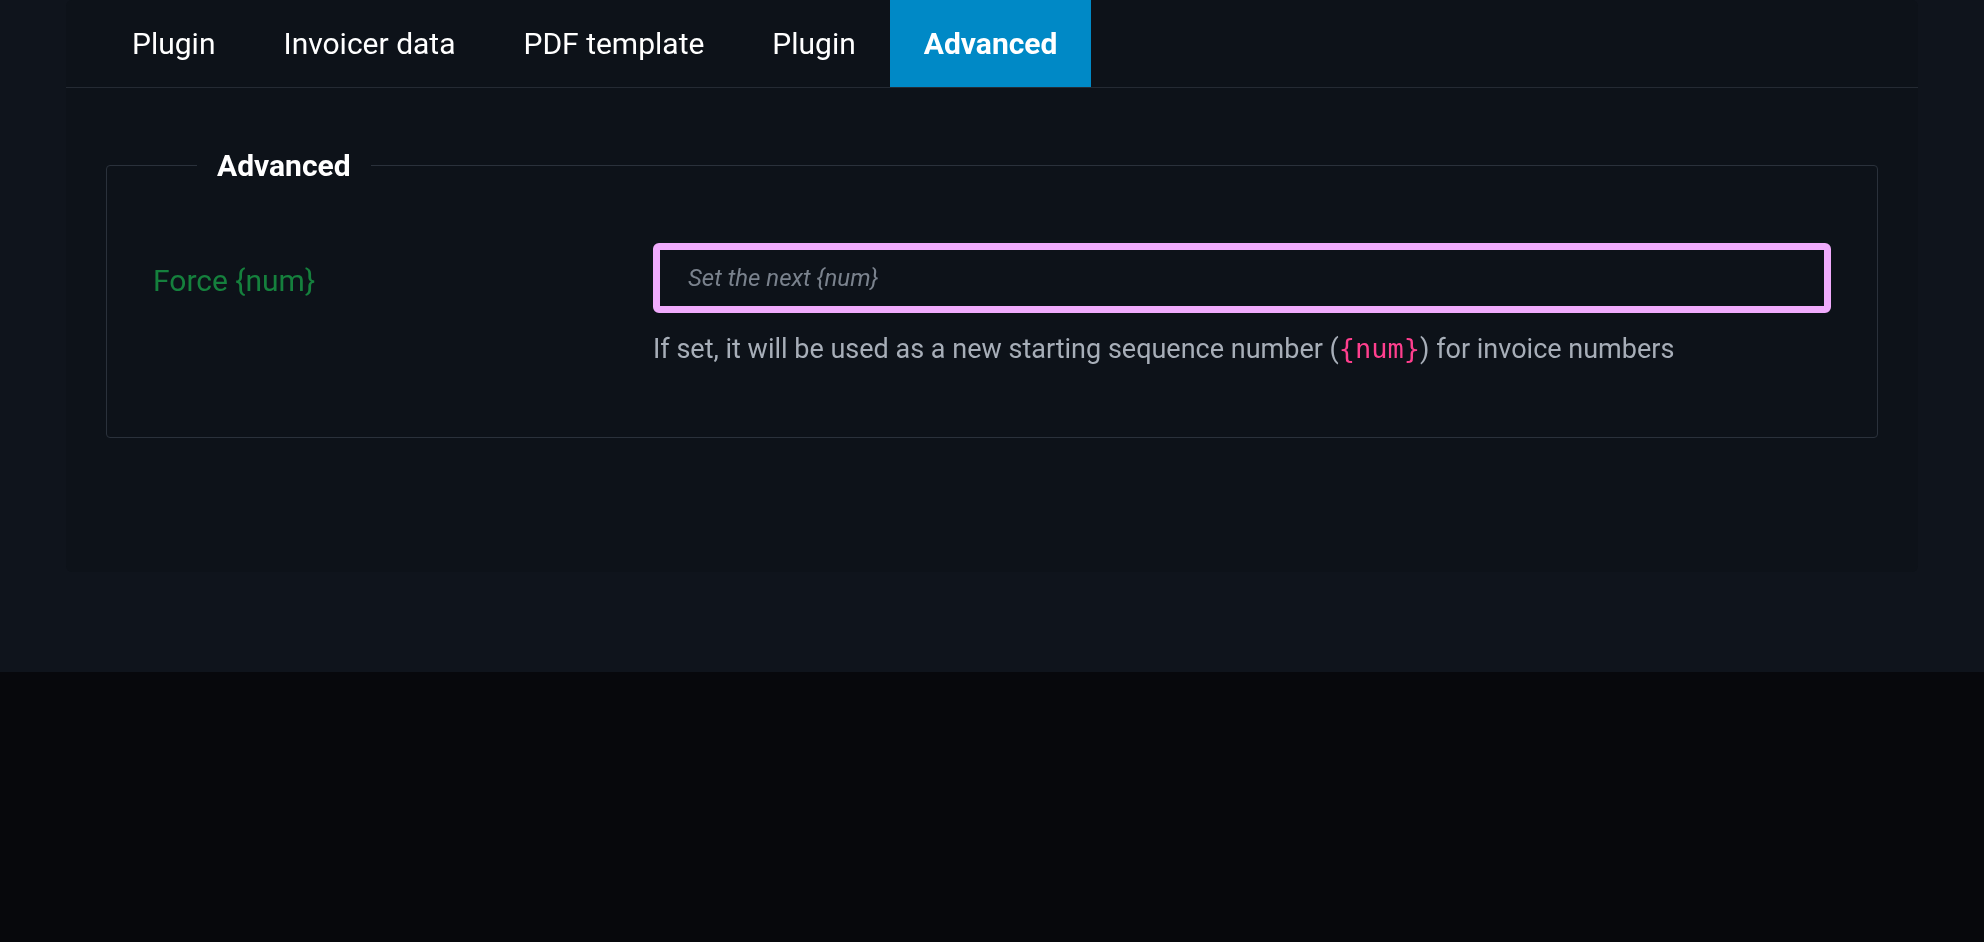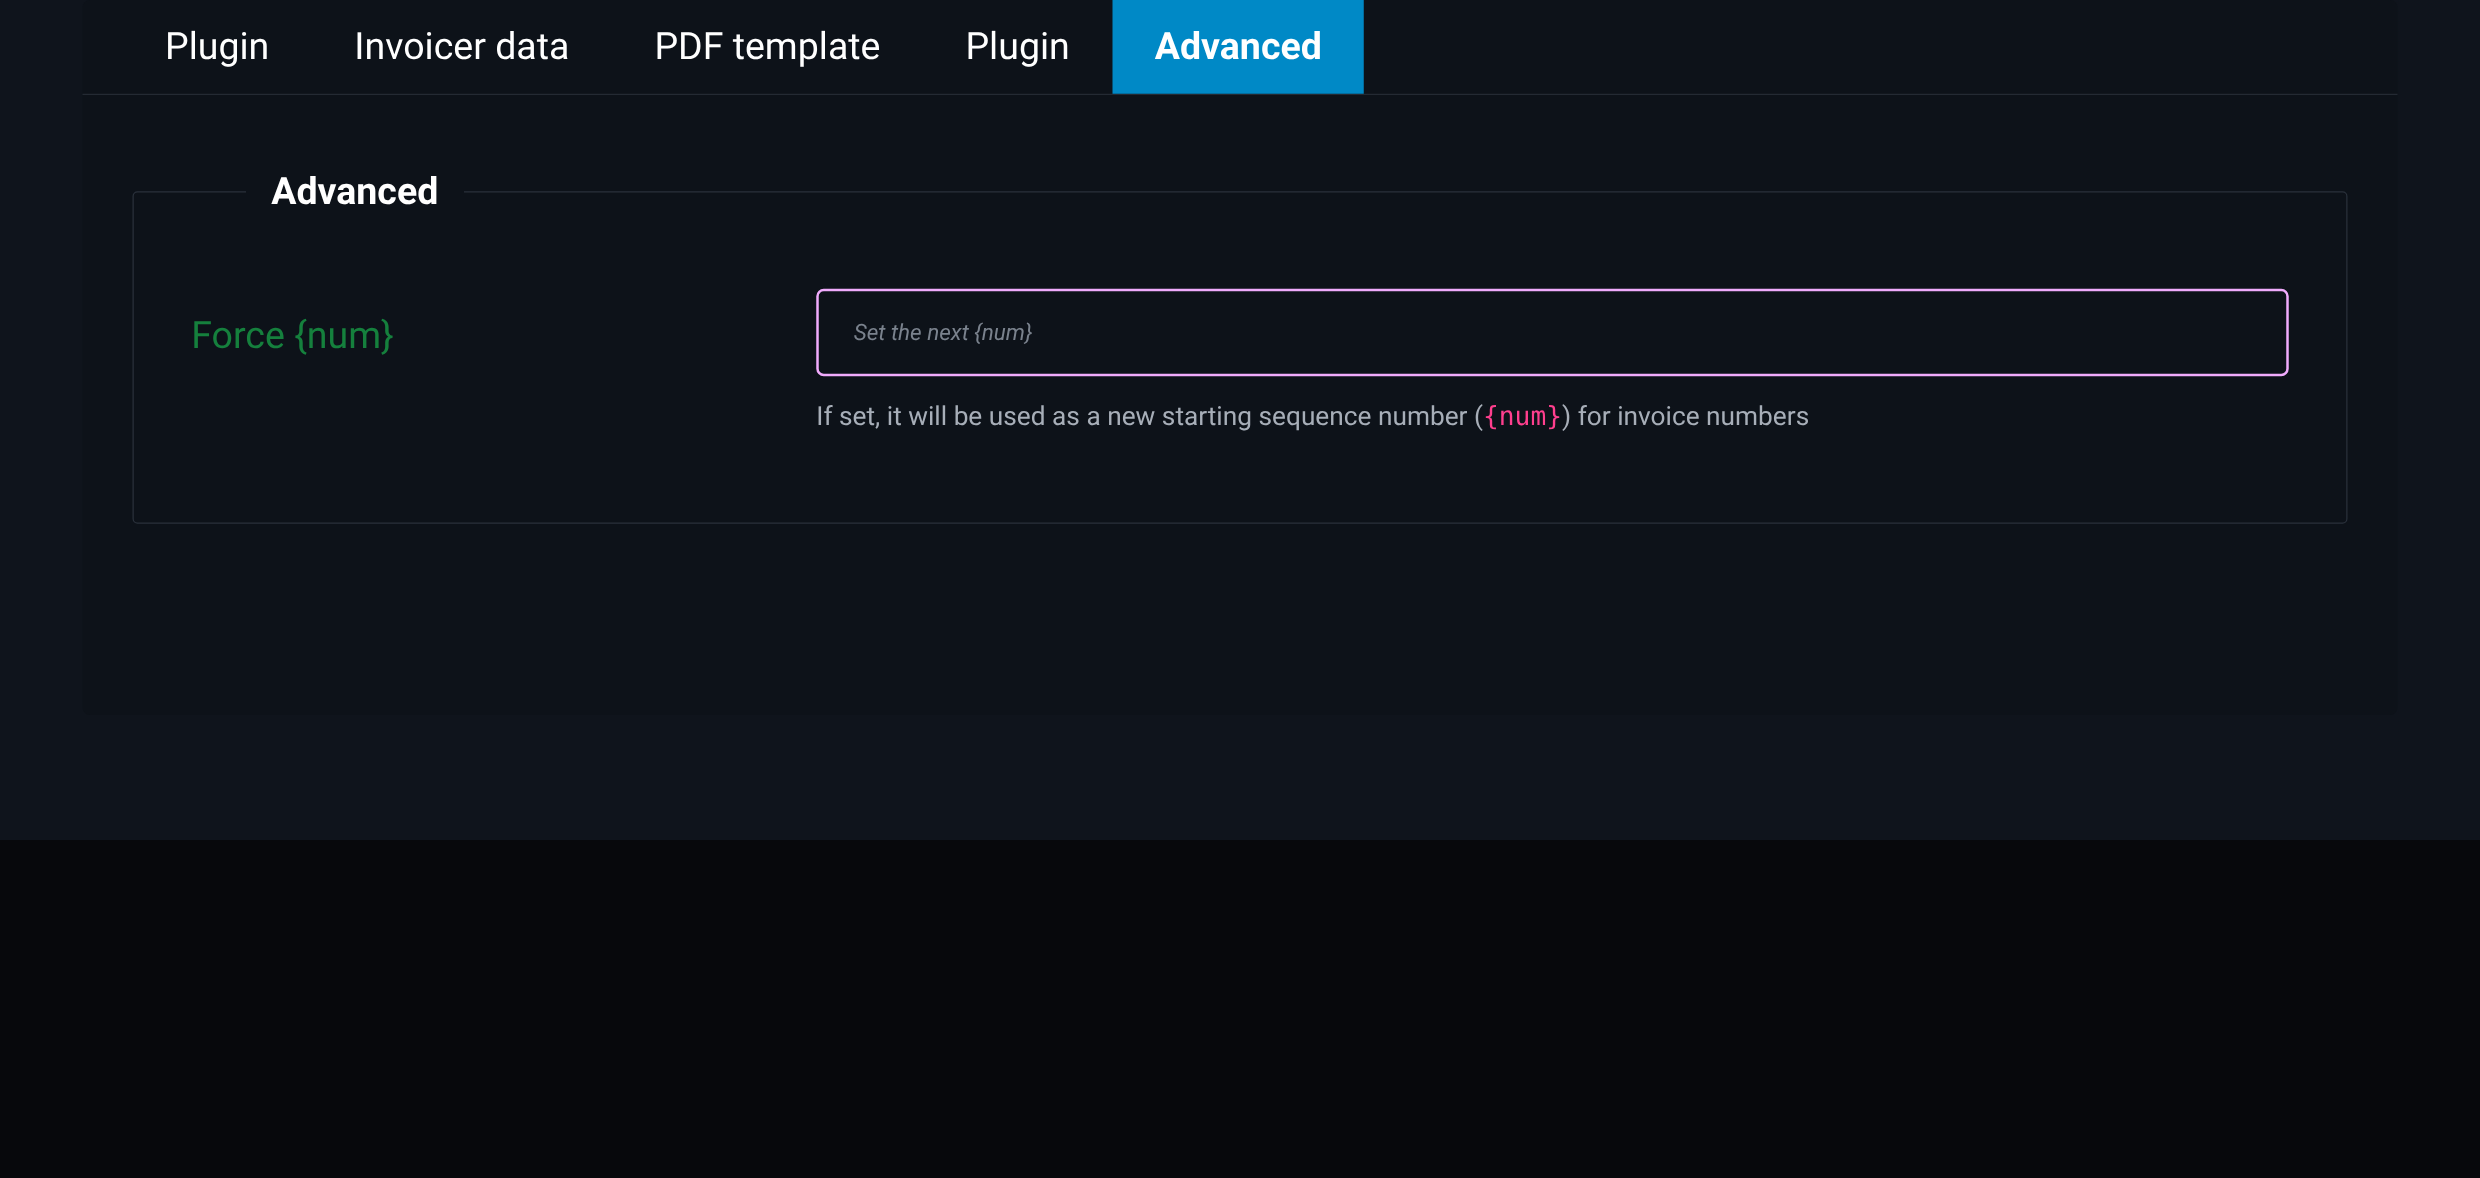--- a/index.html
+++ b/index.html
@@ -22,21 +22,21 @@
     background: #0d1219;
     border-radius: 6px;
     min-height: 572px;
     position: relative;
   }
   .tabs {
     display: flex;
     align-items: stretch;
     border-bottom: 1px solid #242a33;
     padding-left: 32px;
-    height: 76px;
+    height: 88px;
   }
   .tab {
     display: flex;
     align-items: center;
     padding: 0 34px;
     font-size: 30px;
     font-weight: 400;
     color: #ffffff;
     cursor: pointer;
     user-select: none;
@@ -75,35 +75,35 @@
     color: #15803d;
     padding-top: 20px;
   }
   .form-field {
     flex: 1;
   }
   .text-input {
     width: 100%;
     height: 70px;
     background: #0d1219;
-    border: 2px solid #f0abfc;
+    border: 7px solid #f0abfc;
     border-radius: 6px;
     padding: 16px 28px;
-    font-size: 18px;
+    font-size: 24px;
     color: #ffffff;
     font-family: inherit;
     outline: none;
   }
   .text-input::placeholder {
     color: #7a828d;
     font-style: italic;
   }
   .help-text {
     margin-top: 18px;
-    font-size: 21px;
+    font-size: 27px;
     color: #a7aeb8;
     line-height: 1.35;
   }
   .help-text .code {
     font-family: ui-monospace, SFMono-Regular, Menlo, Consolas, monospace;
     color: #ff3f8e;
   }
   .lower-strip {
     position: absolute;
     left: 0;

